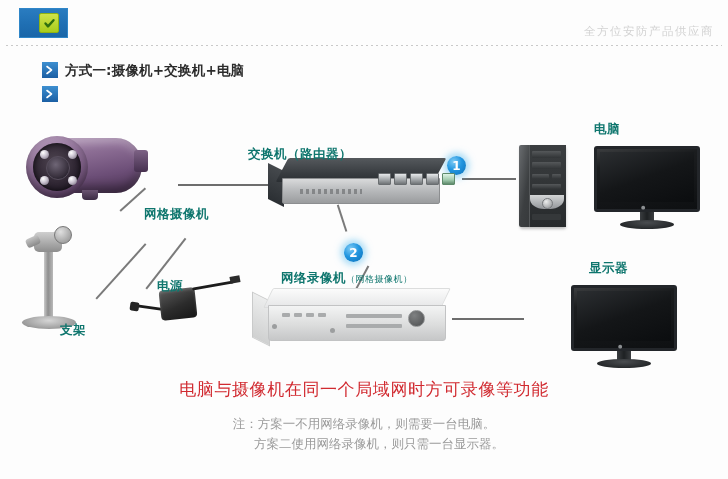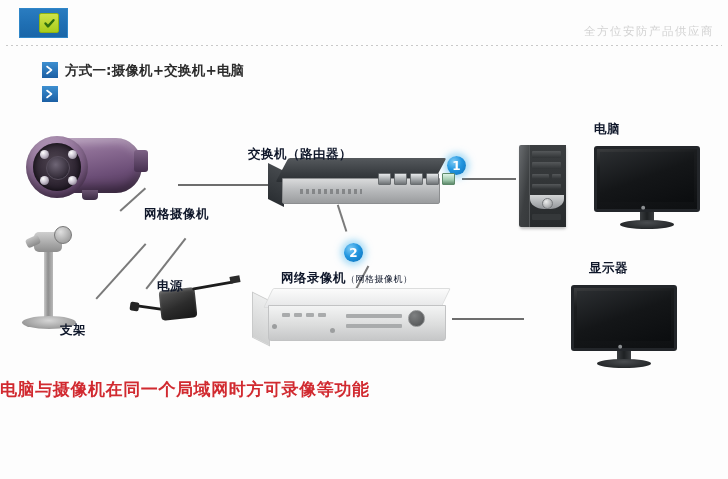--- a/index.html
+++ b/index.html
@@ -115,21 +115,21 @@
   .diagram {
     position: absolute;
     left: 0; top: 110px;
     width: 728px;
     height: 260px;
   }
 
   .node-label {
     position: absolute;
     font-size: 12.5px;
-    color: #0f172a;
+    color: #0f766e;
     font-weight: bold;
     white-space: nowrap;
     letter-spacing: 0.5px;
   }
   .node-label.small-suffix { font-weight: bold; }
   .node-label .suffix {
     font-size: 9px;
     font-weight: normal;
   }
 
@@ -161,22 +161,23 @@
     justify-content: center;
     line-height: 1;
   }
 
   
   .red-note {
     position: absolute;
     left: 0;
     top: 378px;
     width: 728px;
+    text-align: center;
     font-size: 17px;
-    font-weight: bold;
+    font-weight: normal;
     color: #d12a30;
     letter-spacing: 0.6px;
   }
   .sub-notes {
     position: absolute;
     left: 0;
     top: 414px;
     width: 728px;
     text-align: center;
     color: #9a9a9a;
@@ -592,14 +593,18 @@
     <div class="node-label" style="left:144px; top:96px;">网格摄像机</div>
     <div class="node-label" style="left:594px; top:11px;">电脑</div>
     <div class="node-label small-suffix" style="left:281px; top:160px;"><span>网络录像机</span><span class="suffix">（网格摄像机）</span></div>
     <div class="node-label" style="left:589px; top:150px;">显示器</div>
     <div class="node-label" style="left:157px; top:168px;">电源</div>
     <div class="node-label" style="left:60px; top:212px;">支架</div>
 
   </div>
 
   <div class="red-note">电脑与摄像机在同一个局域网时方可录像等功能</div>
+  <div class="sub-notes">
+    <div class="line1">注：方案一不用网络录像机，则需要一台电脑。</div>
+    <div class="line2">方案二使用网络录像机，则只需一台显示器。</div>
+  </div>
 
 </div>
 
 </body></html>

